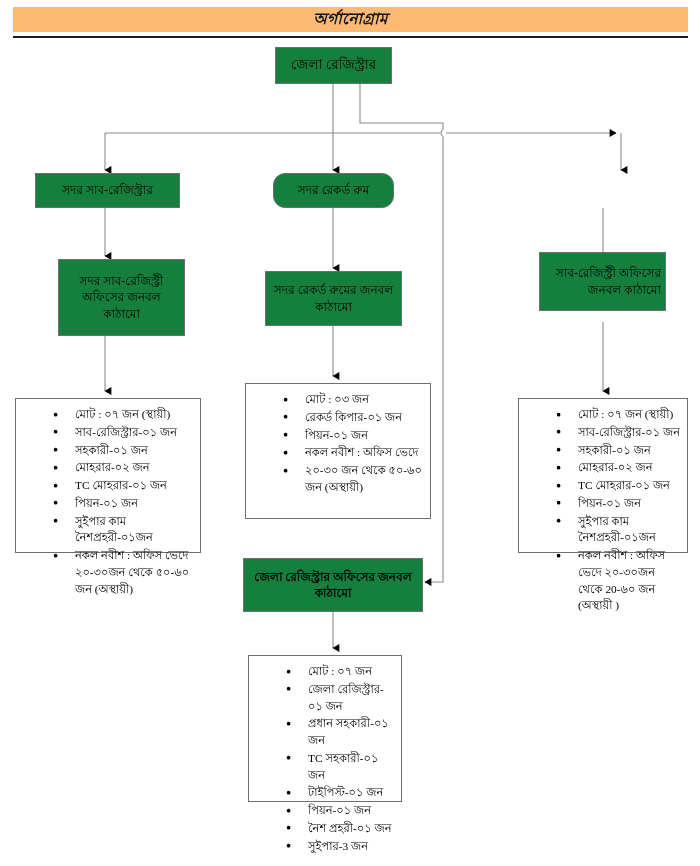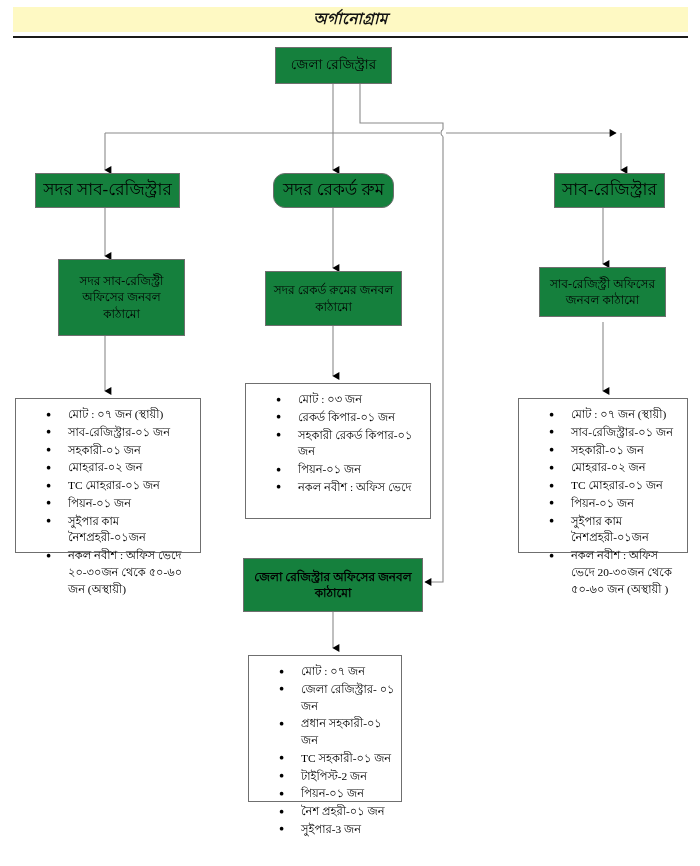--- a/index.html
+++ b/index.html
@@ -23,21 +23,21 @@
     height: 866px;
   }
 
   
   .title-band {
     position: absolute;
     left: 13px;
     top: 7px;
     width: 675px;
     height: 25px;
-    background: #fef9c3;
+    background: #fdba74;
     display: flex;
     align-items: center;
     justify-content: center;
   }
   .title-text {
     font-style: italic;
     font-weight: bold;
     font-size: 15.5px;
     letter-spacing: 0.3px;
     color: #111;
@@ -60,30 +60,30 @@
     background: #15803d;
     display: flex;
     align-items: center;
     justify-content: center;
     text-align: center;
     line-height: 1.35;
     font-size: 12.5px;
     padding: 2px 4px;
   }
   .node.lvl1 { font-size: 13.5px; }
-  .node.lvl2 { font-size: 17px; }
+  .node.lvl2 { font-size: 12px; }
   .node.lvl3 { font-size: 12px; }
 
   
   .listbox {
     position: absolute;
     box-sizing: border-box;
     border: 1px solid #6f6f6f;
     background: #ffffff;
-    padding: 7px 6px 7px 4px;
+    padding: 7px 6px 7px 11px;
   }
   .listbox ul {
     margin: 0;
     padding: 0 0 0 26px;
     list-style: none;
   }
   .listbox li {
     position: relative;
     font-size: 11.4px;
     line-height: 1.47;
@@ -163,80 +163,77 @@
   <div class="node lvl1" style="left:275px; top:47px; width:117px; height:37px;">
     <span>জেলা রেজিস্ট্রার</span>
   </div>
 
   <div class="node lvl2" style="left:35px; top:173px; width:145px; height:35px;">
     <span>সদর সাব-রেজিস্ট্রার</span>
   </div>
   <div class="node lvl2" style="left:273px; top:173px; width:121px; height:35px;border-radius:12px;">
     <span>সদর রেকর্ড রুম</span>
   </div>
-  <div class="node lvl2" style="left:554px; top:173px; width:111px; height:35px;">
-    <span>সাব-রেজিস্ট্রার</span>
-  </div>
 
   <div class="node lvl3" style="left:58px; top:259px; width:127px; height:77px;">
     <span>সদর সাব-রেজিস্ট্রী অফিসের জনবল কাঠামো</span>
   </div>
   <div class="node lvl3" style="left:265px; top:271px; width:137px; height:55px;">
     <span>সদর রেকর্ড রুমের জনবল কাঠামো</span>
   </div>
-  <div class="node lvl3" style="left:539px; top:267px; width:127px; height:50px;">
+  <div class="node lvl3" style="left:539px; top:252px; width:127px; height:59px;text-align:right;">
     <span>সাব-রেজিস্ট্রী অফিসের জনবল কাঠামো</span>
   </div>
 
   <div class="listbox" style="left:15px; top:398px; width:186px; height:155px;">
     <ul>
         <li>মোট : ০৭ জন (স্থায়ী)</li>
         <li>সাব-রেজিস্ট্রার-০১ জন</li>
         <li>সহকারী-০১ জন</li>
         <li>মোহরার-০২ জন</li>
         <li>TC মোহরার-০১ জন</li>
         <li>পিয়ন-০১ জন</li>
         <li>সুইপার কাম নৈশপ্রহরী-০১জন</li>
         <li>নকল নবীশ : অফিস ভেদে ২০-৩০জন থেকে ৫০-৬০ জন (অস্থায়ী)</li>
       </ul>
   </div>
 
   <div class="listbox" style="left:245px; top:383px; width:186px; height:136px;">
     <ul>
         <li>মোট : ০৩ জন</li>
         <li>রেকর্ড কিপার-০১ জন</li>
-        <li>সহকারী রেকর্ড কিপার-০১ জন</li>
         <li>পিয়ন-০১ জন</li>
         <li>নকল নবীশ : অফিস ভেদে</li>
+        <li>২০-৩০ জন থেকে ৫০-৬০ জন (অস্থায়ী)</li>
       </ul>
   </div>
 
   <div class="listbox" style="left:518px; top:398px; width:170px; height:155px;">
     <ul>
         <li>মোট : ০৭ জন (স্থায়ী)</li>
         <li>সাব-রেজিস্ট্রার-০১ জন</li>
         <li>সহকারী-০১ জন</li>
         <li>মোহরার-০২ জন</li>
         <li>TC মোহরার-০১ জন</li>
         <li>পিয়ন-০১ জন</li>
         <li>সুইপার কাম নৈশপ্রহরী-০১জন</li>
-        <li>নকল নবীশ : অফিস ভেদে 20-৩০জন থেকে ৫০-৬০ জন  (অস্থায়ী )</li>
+        <li>নকল নবীশ : অফিস ভেদে ২০-৩০জন থেকে 20-৬০ জন  (অস্থায়ী )</li>
       </ul>
   </div>
 
   <div class="node lvl3" style="left:243px; top:558px; width:180px; height:54px;font-weight:bold;">
     <span>জেলা রেজিস্ট্রার অফিসের জনবল কাঠামো</span>
   </div>
 
   <div class="listbox" style="left:248px; top:655px; width:154px; height:147px;">
     <ul>
         <li>মোট : ০৭ জন</li>
         <li>জেলা রেজিস্ট্রার- ০১ জন</li>
         <li>প্রধান সহকারী-০১ জন</li>
         <li>TC সহকারী-০১ জন</li>
-        <li>টাইপিস্ট-2 জন</li>
+        <li>টাইপিস্ট-০১ জন</li>
         <li>পিয়ন-০১ জন</li>
         <li>নৈশ প্রহরী-০১ জন</li>
         <li>সুইপার-3 জন</li>
       </ul>
   </div>
 
 </div>
 
 </body></html>

